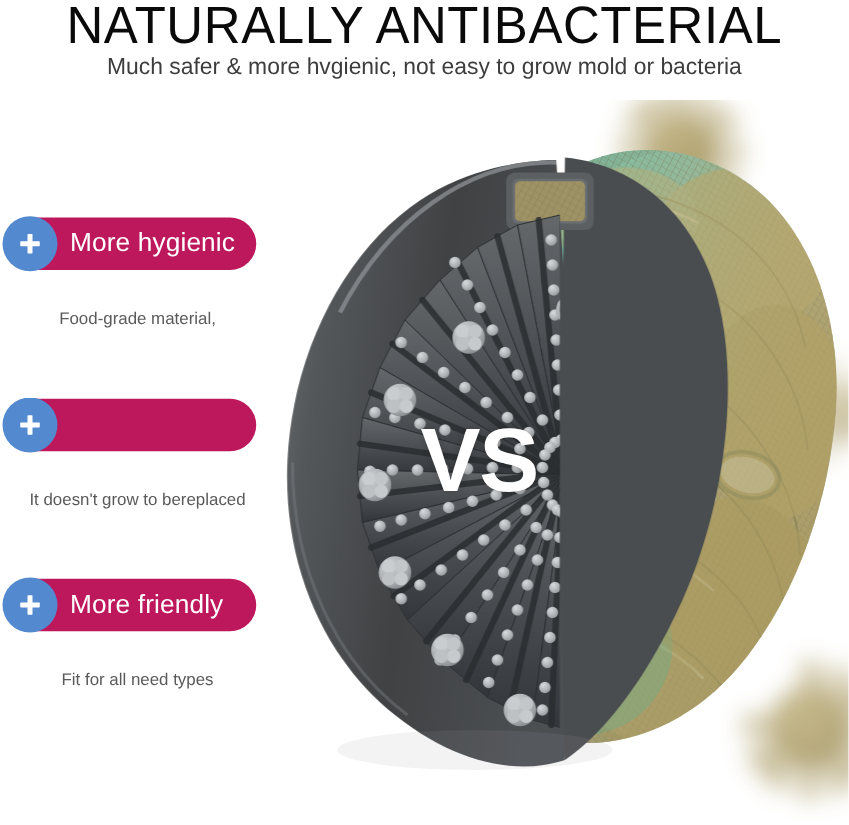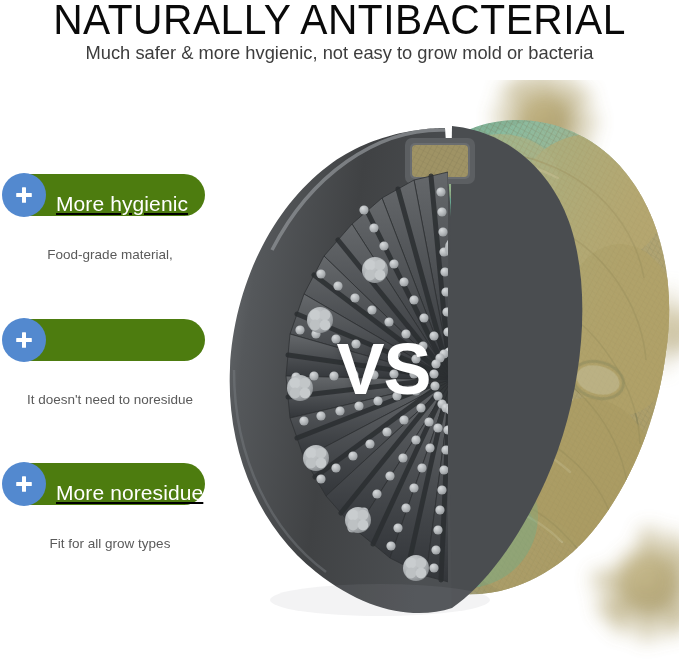--- a/index.html
+++ b/index.html
@@ -37,25 +37,24 @@
     transform-origin:center top;
     line-height:22px;
   }
 
   
   .feature{position:absolute;left:0;width:220px;}
   .pill{
     position:relative;
     margin-left:6px;
     width:199px;height:42px;
-    background:#4d7c0f;
+    background:#be185d;
     border-radius:21px;
-    display:flex;align-items:flex-end;
+    display:flex;align-items:center;
     box-sizing:border-box;
-    text-decoration:underline;
   }
   .plus-circle{
     position:absolute;left:-4px;top:-1px;
     width:44px;height:44px;border-radius:50%;
     background:#5389cf;
     display:flex;align-items:center;justify-content:center;
     box-shadow:0 0 0 0 rgba(0,0,0,0);
   }
   .plus-circle svg{display:block;}
   .pill-label{
@@ -616,33 +615,33 @@
   <div class="feature" id="feature-1">
     <div class="pill">
       <span class="plus-circle">
         <svg width="22" height="22" viewBox="0 0 22 22" aria-hidden="true">
           <rect x="9" y="3.2" width="4" height="15.6" rx="0.6" fill="#ffffff"></rect>
           <rect x="3.2" y="9" width="15.6" height="4" rx="0.6" fill="#ffffff"></rect>
         </svg>
       </span>
     </div>
     <div class="feat-caption">
-      <span class="ln">It doesn't need to noresidue</span>
+      <span class="ln">It doesn't grow to bereplaced</span>
     </div>
   </div>
 
   <div class="feature" id="feature-2">
     <div class="pill">
       <span class="plus-circle">
         <svg width="22" height="22" viewBox="0 0 22 22" aria-hidden="true">
           <rect x="9" y="3.2" width="4" height="15.6" rx="0.6" fill="#ffffff"></rect>
           <rect x="3.2" y="9" width="15.6" height="4" rx="0.6" fill="#ffffff"></rect>
         </svg>
       </span>
-      <span class="pill-label">More noresidue</span>
+      <span class="pill-label">More friendly</span>
     </div>
     <div class="feat-caption">
-      <span class="ln">Fit for all grow types</span>
+      <span class="ln">Fit for all need types</span>
       <span class="ln"></span>
     </div>
   </div>
 
 </div>
 
 </body></html>

